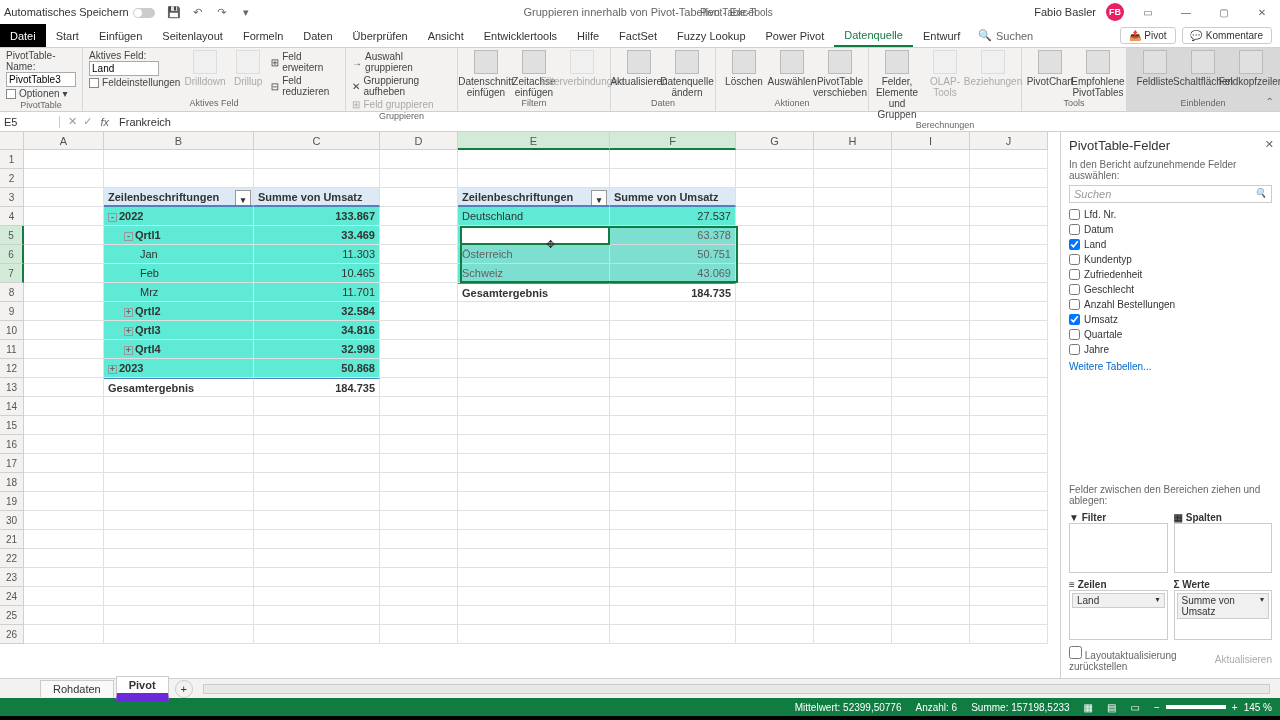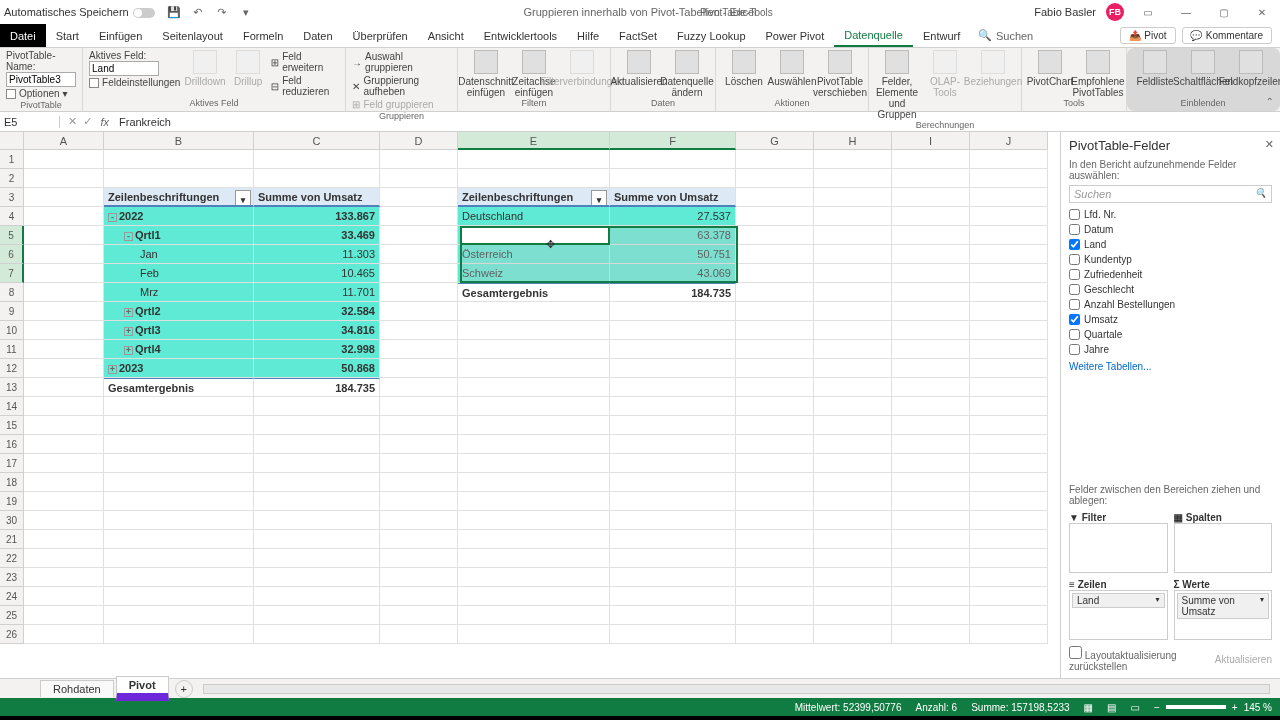--- a/index.html
+++ b/index.html
@@ -31,21 +31,21 @@
 .group-body { display: flex; gap: 4px; flex: 1; align-items: flex-start; }
 .small-stack { display: flex; flex-direction: column; font-size: 10px; }
 .small-stack input { width: 70px; font-size: 10px; border: 1px solid #aaa; padding: 1px 2px; }
 .small-stack label { font-size: 10px; color: #444; }
 .rbtn { display: flex; flex-direction: column; align-items: center; font-size: 10px; color: #444; width: 44px; text-align: center; line-height: 1.1; }
 .rbtn .ricon { width: 24px; height: 24px; background: #e0e0e0; border: 1px solid #bbb; margin-bottom: 2px; }
 .rbtn.disabled { color: #aaa; }
 .rbtn.disabled .ricon { background: #f0f0f0; border-color: #ddd; }
 .mini-row { font-size: 10px; display: flex; align-items: center; gap: 3px; color: #444; padding: 1px 0; }
 .mini-row .sq { width: 10px; height: 10px; border: 1px solid #888; background: #fff; }
-.highlight-group { background: #d8d8d8; border-radius: 7px; }
+.highlight-group { background: #d8d8d8; }
 
 .fbar { height: 20px; background: #fff; border-bottom: 1px solid #d0d0d0; display: flex; align-items: center; font-size: 11px; }
 .fbar .namebox { width: 60px; border-right: 1px solid #ccc; padding: 0 4px; }
 .fbar .fxbtns { display: flex; gap: 6px; padding: 0 8px; color: #999; }
 .fbar .fx { font-style: italic; color: #666; margin-right: 6px; }
 .fbar .formula { flex: 1; padding: 0 4px; }
 
 .sheet-area { height: 546px; display: flex; background: #fff; }
 .grid-wrap { flex: 1; position: relative; overflow: hidden; }
 .grid { display: grid; grid-template-columns: 24px 80px 150px 126px 78px 152px 126px 78px 78px 78px 78px; }

